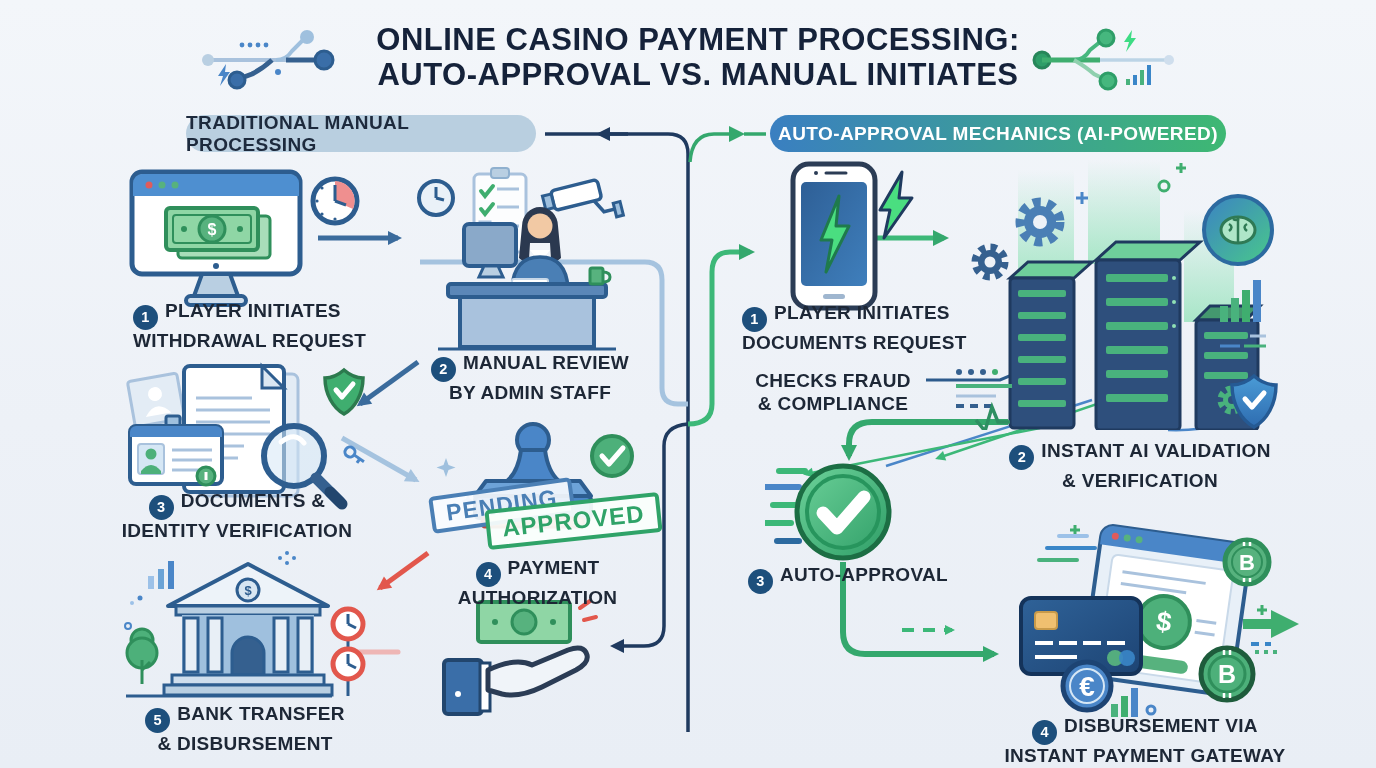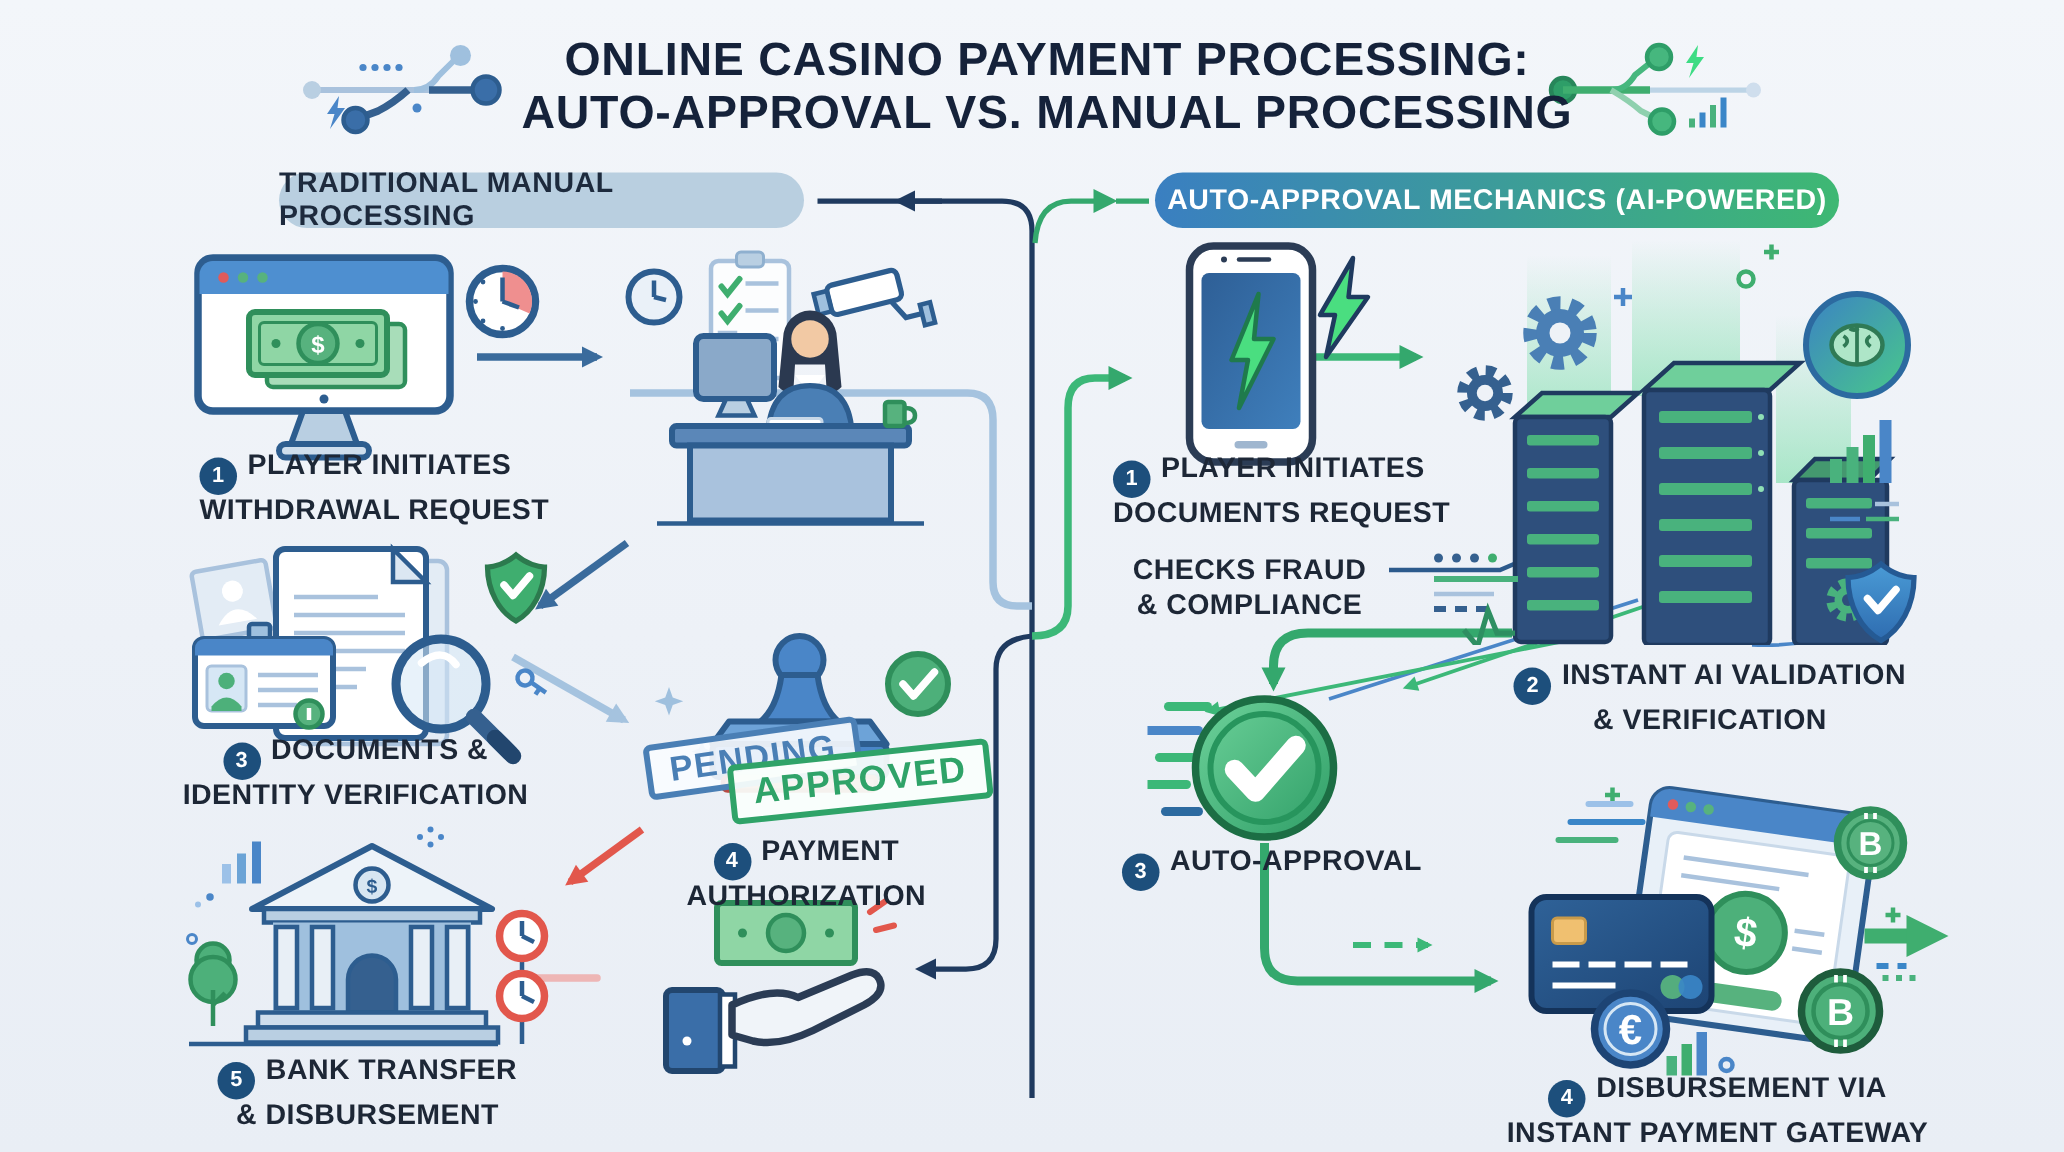--- a/index.html
+++ b/index.html
@@ -89,21 +89,21 @@
 
     <path d="M 1150 386 L 938 458" fill="none" stroke="#3cb878" stroke-width="2.5" marker-end="url(#ah-green-sm)"></path>
     <path d="M 1092 400 L 886 466" fill="none" stroke="#4a86c8" stroke-width="2.5"></path>
     <path d="M 1040 428 L 806 474" fill="none" stroke="#3cb878" stroke-width="2.5" marker-end="url(#ah-green-sm)"></path>
     <path d="M 1168 430 Q 1226 432 1244 406" fill="none" stroke="#4a86c8" stroke-width="2.5"></path>
     <circle cx="1250" cy="400" r="5" fill="none" stroke="#4a86c8" stroke-width="3"></circle>
   </svg>
 
   <div class="title">
     <div>ONLINE CASINO PAYMENT PROCESSING:</div>
-    <div>AUTO-APPROVAL VS. MANUAL PROCESSING</div>
+    <div>AUTO-APPROVAL VS. MANUAL INITIATES</div>
   </div>
 
   <div class="pill pill-left" style="left:186px;top:115px;width:350px;">
     <span>TRADITIONAL MANUAL PROCESSING</span>
   </div>
   <div class="pill pill-right" style="left:770px;top:115px;width:456px;text-align:right;">
     <span>AUTO-APPROVAL MECHANICS (AI-POWERED)</span>
   </div>
 
   <svg class="abs icon" style="left:198px;top:22px;" width="150" height="75" viewBox="0 0 150 75">
@@ -558,20 +558,24 @@
         <rect x="10" y="8" width="7" height="21" fill="#3fae6f"></rect>
         <rect x="20" y="0" width="7" height="29" fill="#4a86c8"></rect>
       <circle cx="40" cy="22" r="4" fill="none" stroke="#4a86c8" stroke-width="3"></circle>
     </g>
   </svg>
 
   <div class="step" style="left:133px;top:300px;width:235px;">
     <span class="badge">1</span><span class="lbl">PLAYER INITIATES
 WITHDRAWAL REQUEST</span>
   </div>
+  <div class="step center" style="left:424px;top:352px;width:212px;">
+    <span class="badge">2</span><span class="lbl">MANUAL REVIEW
+BY ADMIN STAFF</span>
+  </div>
   <div class="step center" style="left:112px;top:490px;width:250px;">
     <span class="badge">3</span><span class="lbl">DOCUMENTS &amp;
 IDENTITY VERIFICATION</span>
   </div>
   <div class="step center" style="left:440px;top:557px;width:195px;">
     <span class="badge">4</span><span class="lbl">PAYMENT
 AUTHORIZATION</span>
   </div>
   <div class="step center" style="left:135px;top:703px;width:220px;">
     <span class="badge">5</span><span class="lbl">BANK TRANSFER

